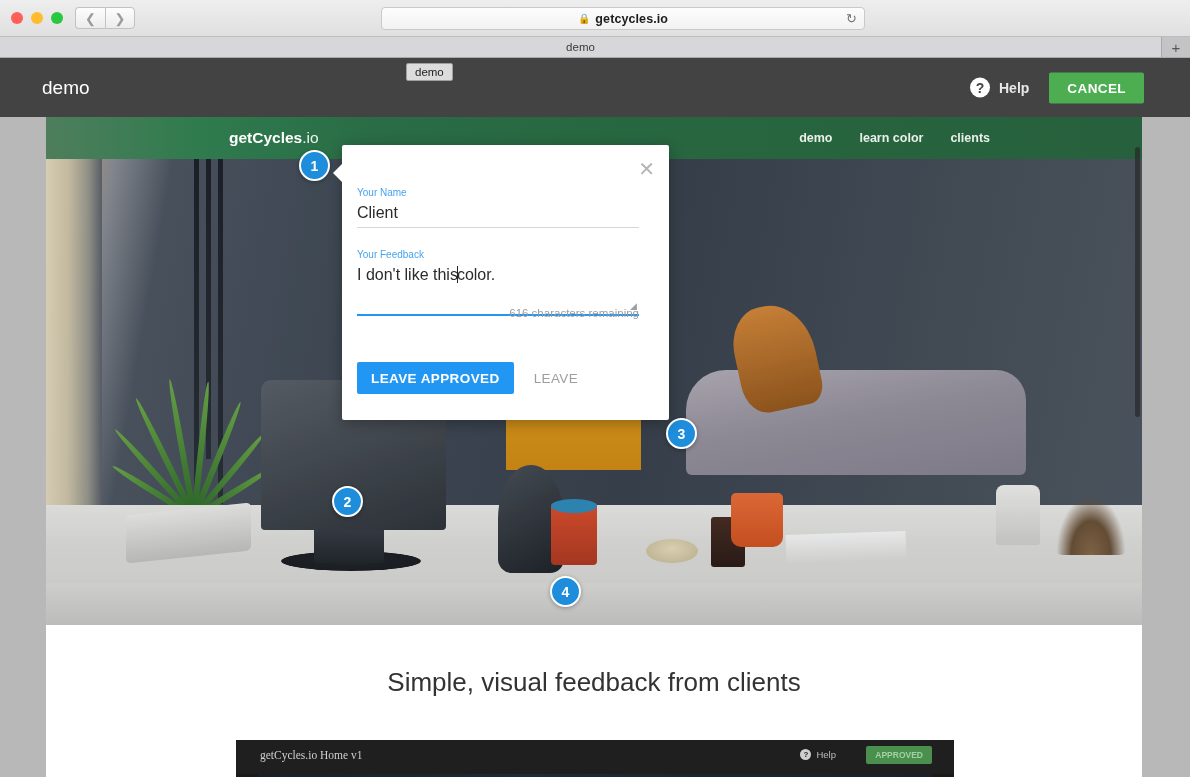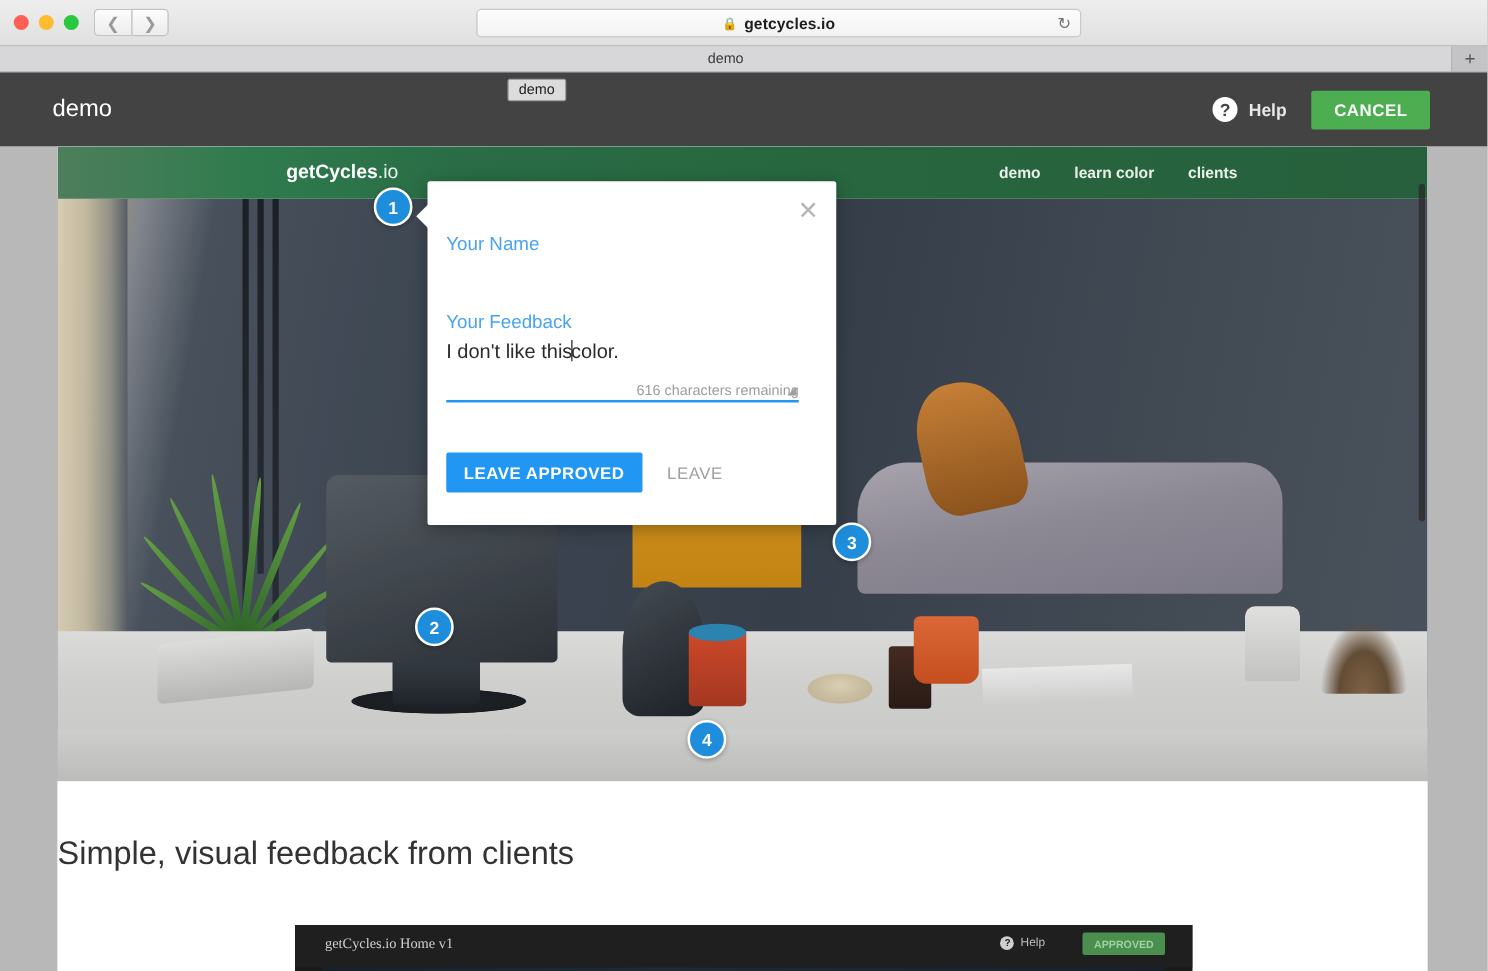--- a/index.html
+++ b/index.html
@@ -258,21 +258,21 @@
 
   
   .preview-scroll {
     position: absolute; right: 2px; top: 30px; width: 5px; height: 270px;
     background: #2a2a2a; border-radius: 3px; z-index: 25; opacity: .75;
   }
 
   
   .section {
     position: relative; background: #fff; height: 152px;
-    display: flex; flex-direction: column; align-items: flex-start;
+    display: flex; flex-direction: column; align-items: center;
   }
   .section-title {
     margin-top: 42px; font-size: 26px; color: #333; font-weight: 400;
   }
   .nested-shot {
     position: absolute; left: 190px; top: 115px; width: 718px; height: 120px;
     background: #1a1a1a; overflow: hidden;
   }
   .nested-bar { position: relative; height: 34px; background: #1f1f1f; }
   .nested-title {
@@ -307,21 +307,21 @@
     position: absolute; left: -9px; top: 18px; width: 0; height: 0;
     border-top: 10px solid transparent; border-bottom: 10px solid transparent;
     border-right: 10px solid #fff;
   }
   .modal-close {
     position: absolute; right: 14px; top: 14px;
     font-size: 20px; color: #b5b5b5; cursor: pointer; line-height: 1;
     font-weight: 300;
   }
   .field { position: absolute; left: 15px; width: 282px; }
-  .field-label { font-size: 15px; color: #4aa3ee; }
+  .field-label { font-size: 10px; color: #4aa3ee; }
   .field-value {
     font-size: 16px; color: #2b2b2b; padding: 6px 0 5px 0;
     border-bottom: 1px solid #d6d6d6; min-height: 27px;
   }
   .field-area {
     font-size: 16px; color: #2b2b2b; padding: 6px 0 16px 0;
     height: 56px; position: relative;
     border-bottom: 2px solid #2196f3;
   }
   .caret {
@@ -489,20 +489,21 @@
   <div class="pin" style="left:550px; top:576px;">
     <span>4</span>
   </div>
 
   <div class="modal">
     <div class="modal-notch"></div>
     <div class="modal-close">✕</div>
 
     <div class="field" style="top:42px;">
       <div class="field-label">Your Name</div>
+      <div class="field-value">Client</div>
     </div>
 
     <div class="field" style="top:104px;">
       <div class="field-label">Your Feedback</div>
       <div class="field-area">
         <span>I don't like this</span><span class="caret"></span><span>color.</span>
         <span class="resize-handle">◢</span>
       </div>
       <div class="char-count">616 characters remaining</div>
     </div>

